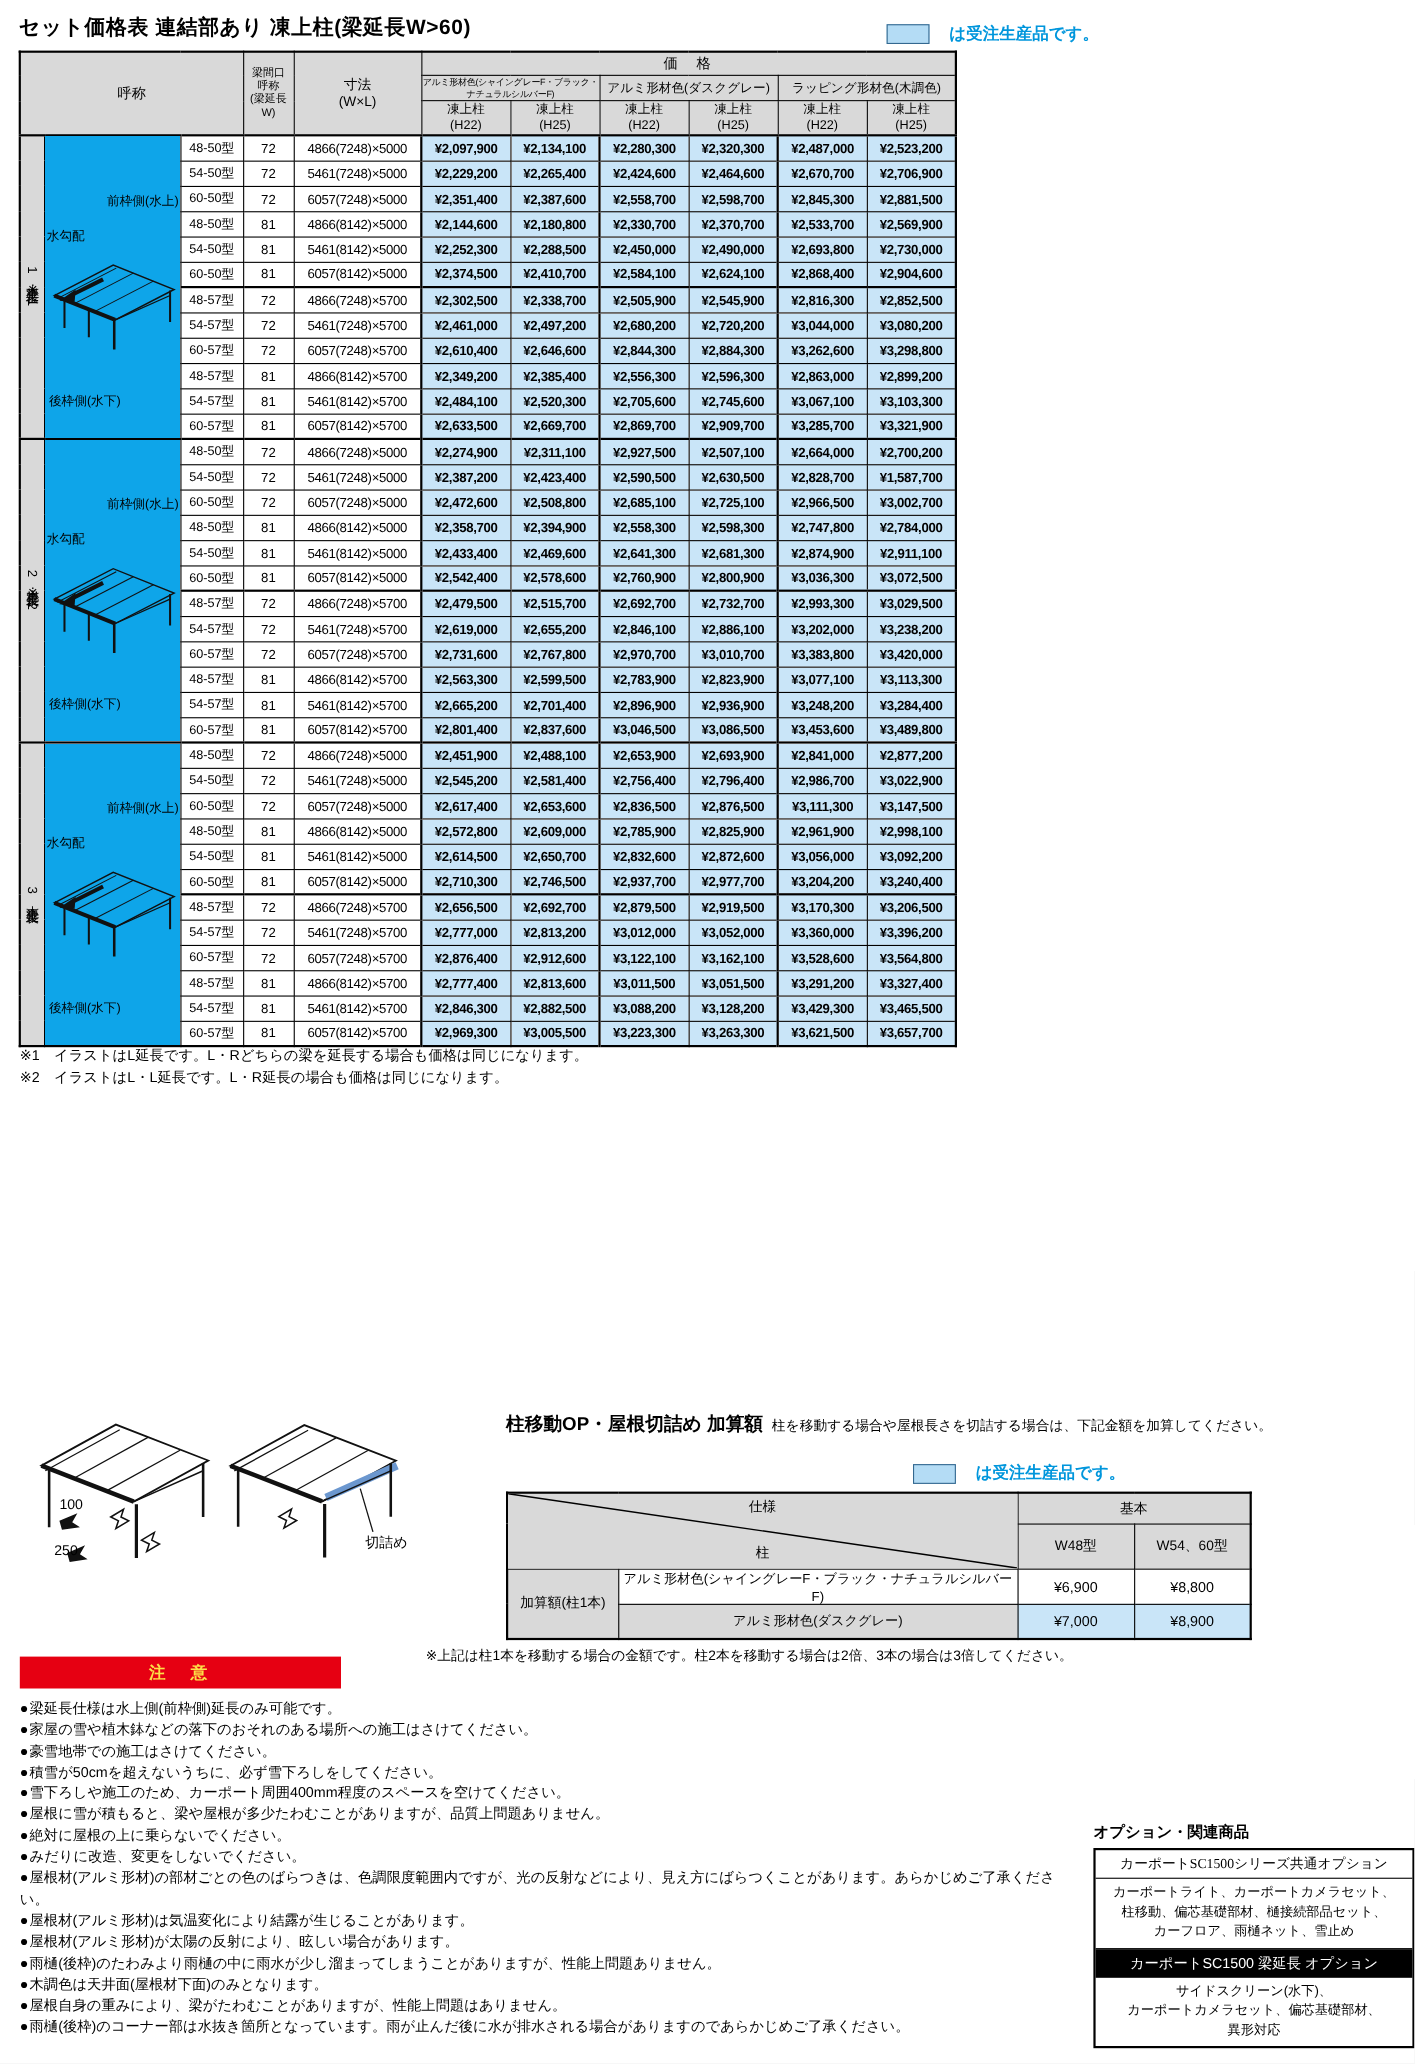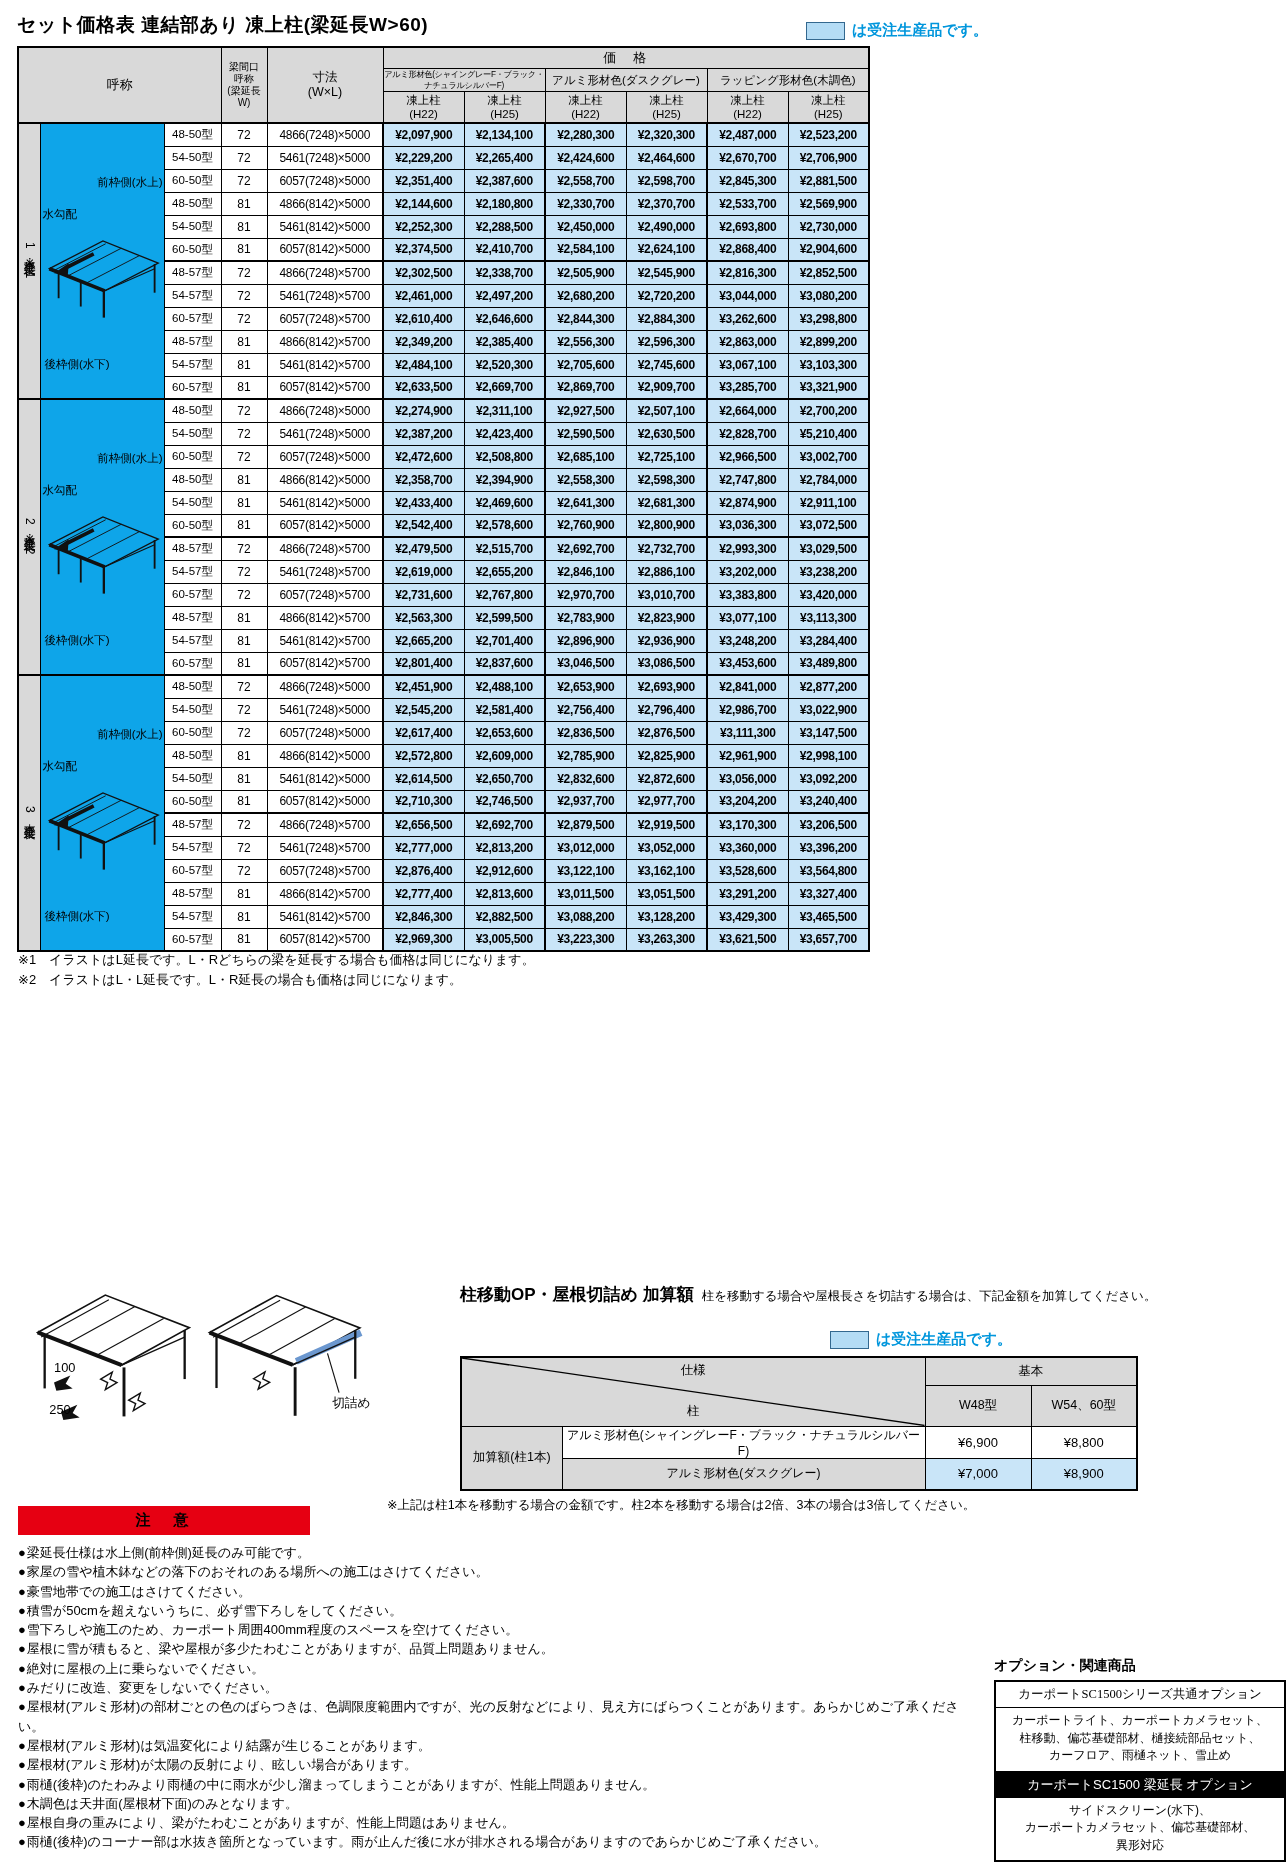--- a/index.html
+++ b/index.html
@@ -1,21 +1,21 @@
 <!DOCTYPE html>
 <html><head>
 <meta charset="utf-8">
 <style>
   html,body{margin:0;padding:0;background:#f2f2f2;}
   .page{position:relative;width:1286px;height:1876px;background:#fff;margin:0 auto;
         font-family:"Liberation Sans","DejaVu Sans",sans-serif;color:#000;overflow:hidden;}
 
   .main-title{position:absolute;left:17px;top:12px;font-size:19px;font-weight:bold;letter-spacing:.5px;}
 
-  .legend{position:absolute;display:flex;align-items:center;gap:7px;}
+  .legend{position:absolute;display:flex;align-items:center;gap:18px;}
   .legend-chip{width:37px;height:16px;background:#b4dcf5;border:1px solid #33688f;}
   .legend-text{color:#0096dc;font-weight:bold;font-size:15px;}
   #legend1{left:806px;top:21px;}
   #legend2{left:830px;top:1330px;}
 
   
   .price-table{position:absolute;left:17px;top:46px;border-collapse:collapse;table-layout:fixed;
                width:852px;border:2.5px solid #000;}
   .price-table th,.price-table td{border:1px solid #000;padding:0;text-align:center;
                vertical-align:middle;overflow:hidden;}
@@ -73,21 +73,21 @@
   .r-cols th{height:40px;}
   .row-label{background:#d9d9d9;font-size:12.5px;font-weight:normal;}
   .color-cell{font-size:12px;height:30px;}
   .color-cell.gray{background:#d9d9d9;}
   .val{font-size:13px;}
   .val.blue{background:#c9e5f8;}
   #addon-note{position:absolute;left:387px;top:1497px;font-size:12.5px;text-align:right;}
 
   
   #caution-badge{position:absolute;left:18px;top:1506px;width:292px;height:29px;background:#e60012;
-                 color:#000000;display:flex;align-items:center;justify-content:center;
+                 color:#fde047;display:flex;align-items:center;justify-content:center;
                  font-size:15px;font-weight:bold;letter-spacing:4px;}
   #caution-list{position:absolute;left:18px;top:1543px;width:948px;}
   .caution-item{font-size:13px;line-height:19.3px;}
   .caution-item::before{content:"●";margin-right:1px;}
 
   
   #options-title{position:absolute;left:994px;top:1657px;font-size:14px;font-weight:bold;}
   #options-box{position:absolute;left:994px;top:1680px;width:288px;border:2px solid #000;}
   .opt-h1{font-size:12.5px;text-align:center;padding:4px 2px;border-bottom:1.5px solid #000;font-family:Liberation Serif, serif;}
   .opt-body{font-size:12px;text-align:center;padding:4px 2px 6px;line-height:17.5px;white-space:pre-line;}
@@ -339,21 +339,21 @@
         </tr>
         <tr>
           <td class="c-type">54-50型</td>
           <td class="c-span">72</td>
           <td class="c-size">5461(7248)×5000</td>
           <td class="c-price pair-start">¥2,387,200</td>
           <td class="c-price">¥2,423,400</td>
           <td class="c-price pair-start">¥2,590,500</td>
           <td class="c-price">¥2,630,500</td>
           <td class="c-price pair-start">¥2,828,700</td>
-          <td class="c-price">¥5,210,400</td>
+          <td class="c-price">¥1,587,700</td>
         </tr>
         <tr>
           <td class="c-type">60-50型</td>
           <td class="c-span">72</td>
           <td class="c-size">6057(7248)×5000</td>
           <td class="c-price pair-start">¥2,472,600</td>
           <td class="c-price">¥2,508,800</td>
           <td class="c-price pair-start">¥2,685,100</td>
           <td class="c-price">¥2,725,100</td>
           <td class="c-price pair-start">¥2,966,500</td>

